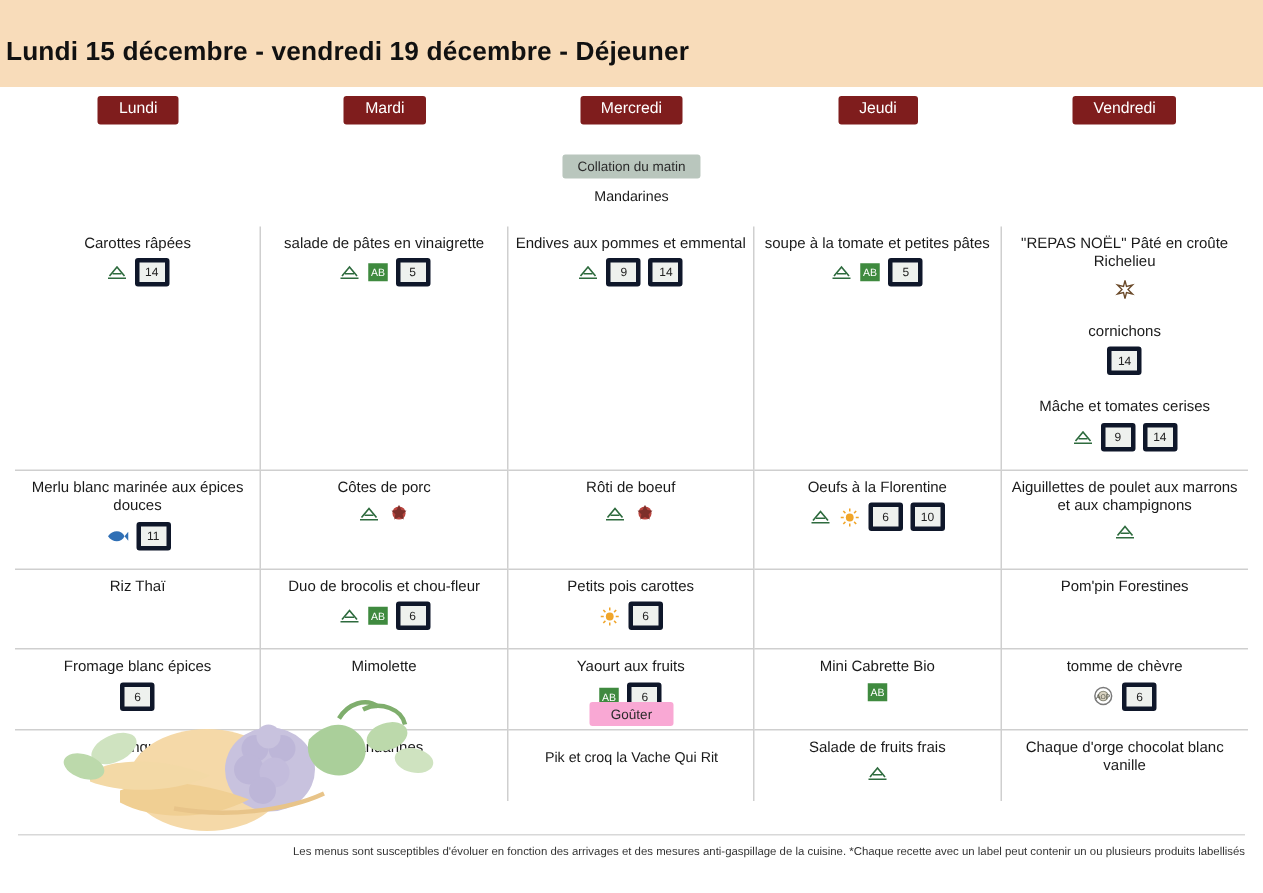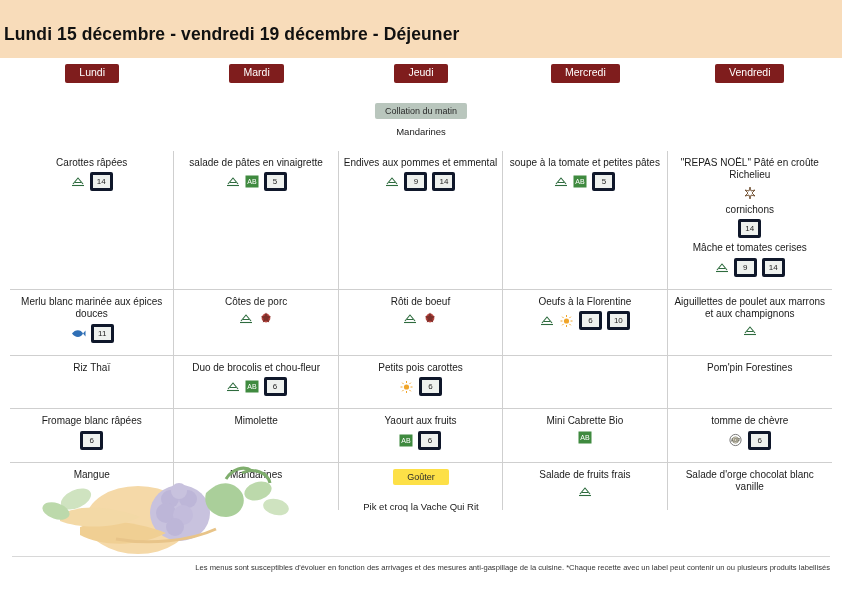--- a/index.html
+++ b/index.html
@@ -121,38 +121,38 @@
     border: 3px solid #0f172a;
     color: #222;
     font-size: 8px;
     min-width: 13px;
     height: 13px;
     line-height: 13px;
     padding: 0 2px;
     border-radius: 2px;
     text-align: center;
   }
-  .subgroup { margin-top: 4px; }
+  .subgroup { margin-top: 16px; }
   
   .sec-entree .cell { min-height: 112px; }
   .sec-plat .cell { min-height: 58px; }
   .sec-garn .cell { min-height: 42px; }
   .sec-lait .cell { min-height: 44px; }
   .sec-dess .cell { min-height: 34px; }
 
   .gouter-wrap {
     position: absolute;
     left: 0;
     top: 466px;
     width: 842px;
     text-align: center;
   }
   .gouter-chip {
     display: inline-block;
-    background: #fde047;
+    background: #f9a8d4;
     color: #2b2b2b;
     font-size: 9px;
     padding: 3px 14px;
     border-radius: 2px;
   }
   .gouter-item {
     font-size: 9.5px;
     margin-top: 16px;
   }
   .footer-note {
@@ -190,24 +190,24 @@
 <div class="grid">
 
   <div class="daybar">
     <div class="col">
       <span class="day-chip">Lundi</span>
     </div>
     <div class="col">
       <span class="day-chip">Mardi</span>
     </div>
     <div class="col">
+      <span class="day-chip">Mercredi</span>
+    </div>
+    <div class="col">
       <span class="day-chip">Jeudi</span>
-    </div>
-    <div class="col">
-      <span class="day-chip">Mercredi</span>
     </div>
     <div class="col">
       <span class="day-chip">Vendredi</span>
     </div>
   </div>
 
   <div class="collation-row">
     <span class="collation-chip">Collation du matin</span>
     <span class="collation-item">Mandarines</span>
   </div>
@@ -450,21 +450,21 @@
     <div class="cell bordered vline">
       <div class="dish"></div>
     </div>
     <div class="cell bordered">
       <div class="dish">Pom'pin Forestines</div>
     </div>
   </div>
 
   <div class="section sec-lait">
     <div class="cell bordered vline">
-      <div class="dish">Fromage blanc râpées</div>
+      <div class="dish">Fromage blanc épices</div>
       <div class="badges">
         <span class="numbadge">6</span>
       </div>
     </div>
     <div class="cell bordered vline">
       <div class="dish">Mimolette</div>
       <div class="badges"></div>
     </div>
     <div class="cell bordered vline">
       <div class="dish">Yaourt aux fruits</div>
@@ -520,21 +520,21 @@
         <span class="badge">
           <svg width="14" height="13" viewBox="0 0 14 13">
               <path d="M2 9 L7 3 L12 9" fill="none" stroke="#2e6b3e" stroke-width="1.1"></path>
               <line x1="1" y1="10.5" x2="13" y2="10.5" stroke="#2e6b3e" stroke-width="1.1"></line>
               <line x1="4" y1="7.5" x2="10" y2="7.5" stroke="#2e6b3e" stroke-width="1"></line>
             </svg>
         </span>
       </div>
     </div>
     <div class="cell bordered">
-      <div class="dish">Salade d'orge chocolat blanc vanille</div>
+      <div class="dish">Chaque d'orge chocolat blanc vanille</div>
     </div>
   </div>
 
 </div>
 
 <svg class="veggie-art" viewBox="0 0 300 110">
   <ellipse cx="118" cy="65" rx="52" ry="34" fill="#f5d9a8"></ellipse>
   <ellipse cx="160" cy="58" rx="30" ry="28" fill="#c8c2de"></ellipse>
   <circle cx="150" cy="44" r="9" fill="#bdb6d8"></circle>
   <circle cx="168" cy="44" r="9" fill="#bdb6d8"></circle>

